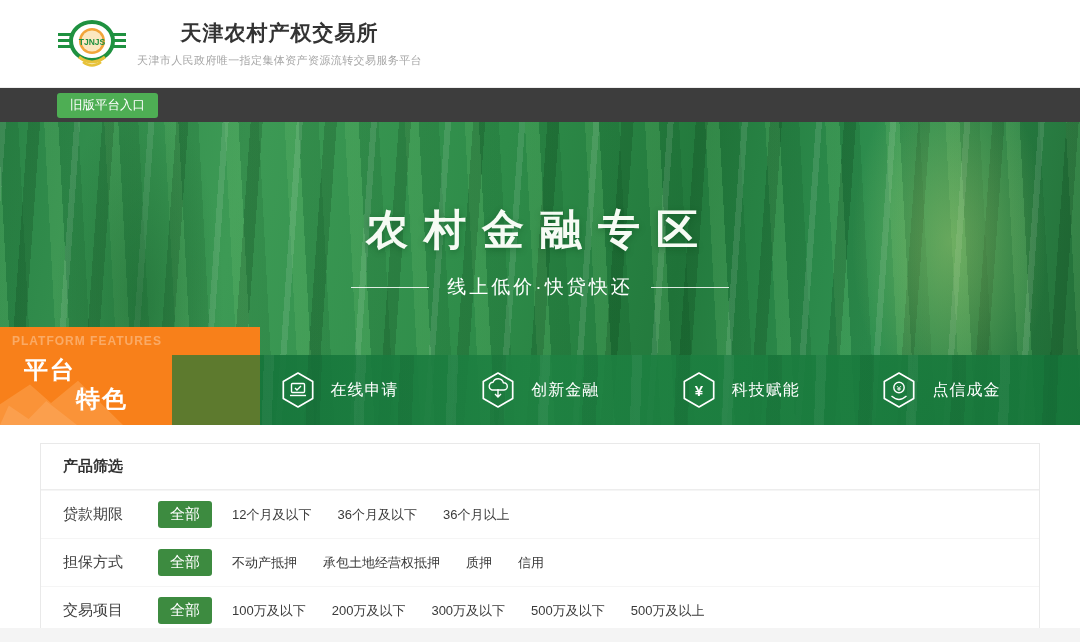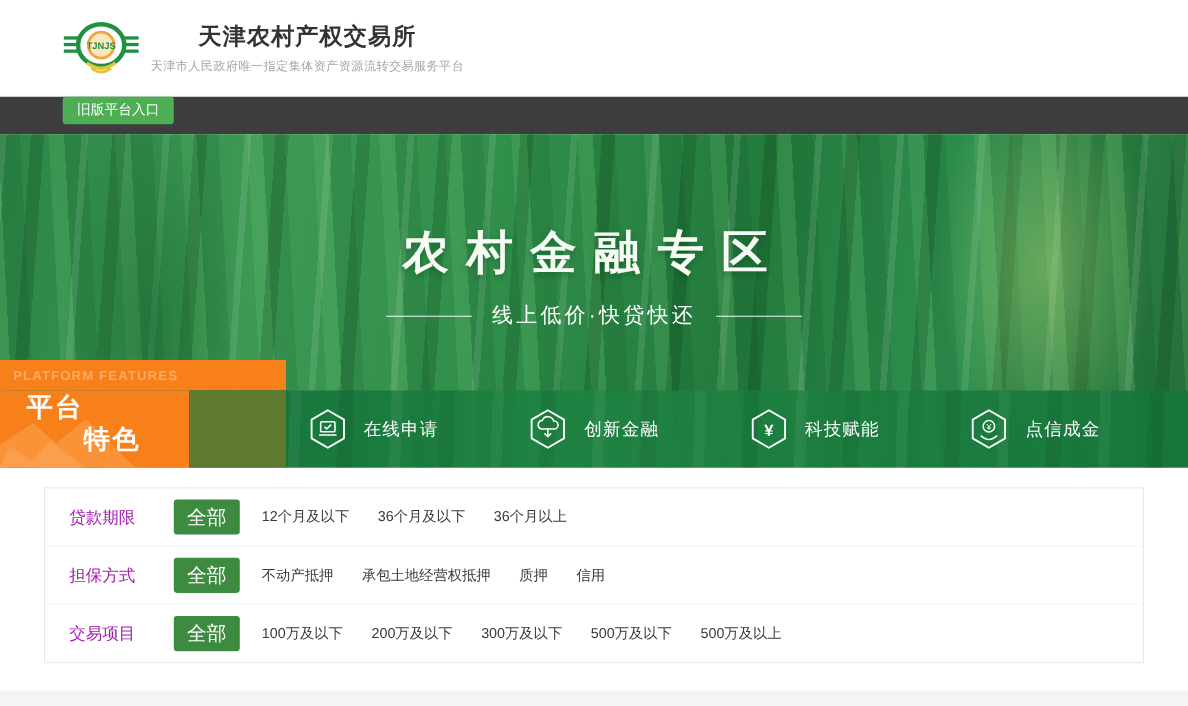--- a/index.html
+++ b/index.html
@@ -14,21 +14,21 @@
   .logo-svg { width:70px; height:66px; }
   .brand { margin-left:10px;text-align:center; }
   .brand-title { font-size:21px; font-weight:bold; color:#333; letter-spacing:1px; }
   .brand-sub { font-size:11px; color:#a6a6a6; margin-top:6px; letter-spacing:0.4px; }
   .nav { position:absolute; right:50px; top:0; height:88px; display:flex; align-items:center; gap:27px; }
   .nav-item { font-size:14.5px; color:#3c3c3c; cursor:pointer; white-space:nowrap; }
   .nav-item.active { color:#4eae54; }
 
   
   .topbar { position:absolute; top:88px; left:0; width:1080px; height:34px; background:#3d3d3d;
-            display:flex; align-items:flex-start; }
+            display:flex; align-items:center; }
   .old-btn { margin-left:57px; background:#4eae54; color:#fff; font-size:12.5px;
              padding:4px 13px; border-radius:3px; border:none; cursor:pointer; }
 
   
   .hero { position:absolute; top:122px; left:0; width:1080px; height:303px; overflow:hidden;
           background:
             radial-gradient(140px 260px at 950px 120px, rgba(214,229,130,0.35), rgba(214,229,130,0) 70%),
             radial-gradient(120px 300px at 140px 180px, rgba(20,90,40,0.45), rgba(20,90,40,0) 70%),
             repeating-linear-gradient(94deg,
               rgba(255,255,255,0.10) 0 6px, rgba(255,255,255,0) 6px 28px,
@@ -72,22 +72,22 @@
   .plat-cn1 { position:absolute; top:27px; left:24px; color:#fff; font-size:24px; font-weight:bold; letter-spacing:2px; }
   .plat-cn2 { position:absolute; top:56px; left:76px; color:#fff; font-size:24px; font-weight:bold; letter-spacing:2px; }
 
   
   .filter-panel { position:absolute; top:443px; left:40px; width:1000px; background:#fff;
                   border:1px solid #e9e9e9; }
   .filter-head { padding:13px 22px; font-size:15px; font-weight:bold; color:#333;
                  border-bottom:1px solid #ededed; }
   .filter-row { display:flex; align-items:center; padding:10px 22px; border-top:1px solid #f5f5f5; }
   .filter-row:first-of-type { border-top:none; }
-  .filter-label { width:76px; font-size:15px; color:#a21caf; flex:none; }
-  .filter-all { background:#3d8b40; color:#fff; font-size:18px; padding:4px 12px;
+  .filter-label { width:76px; font-size:15px; color:#404040; flex:none; }
+  .filter-all { background:#3d8b40; color:#fff; font-size:15px; padding:4px 12px;
                 border-radius:3px; margin:0 20px 0 19px; cursor:pointer; flex:none; }
   .filter-opts { display:flex; gap:26px; }
   .filter-opt { font-size:13px; color:#3a3a3a; cursor:pointer; white-space:nowrap; }
 
   
   .footer-strip { position:absolute; left:0; top:628px; width:1080px; height:14px; background:#f4f4f4; }
 </style>
 </head>
 <body>
 
@@ -178,20 +178,21 @@
           <path d="M12.5 26 q4 3.5 7.5 3.5 q3.5 0 7.5 -3.5" fill="none" stroke="#fff" stroke-width="1.4"></path>
         </svg>
         <span class="feature-label">点信成金</span>
       </div>
 
 
     </div>
   </div>
 
   <div class="filter-panel">
+    <div class="filter-head">产品筛选</div>
 
     <div class="filter-row">
       <span class="filter-label">贷款期限</span>
       <span class="filter-all">全部</span>
       <div class="filter-opts">
         <span class="filter-opt">12个月及以下</span>
         <span class="filter-opt">36个月及以下</span>
         <span class="filter-opt">36个月以上</span>
       </div>
     </div>

